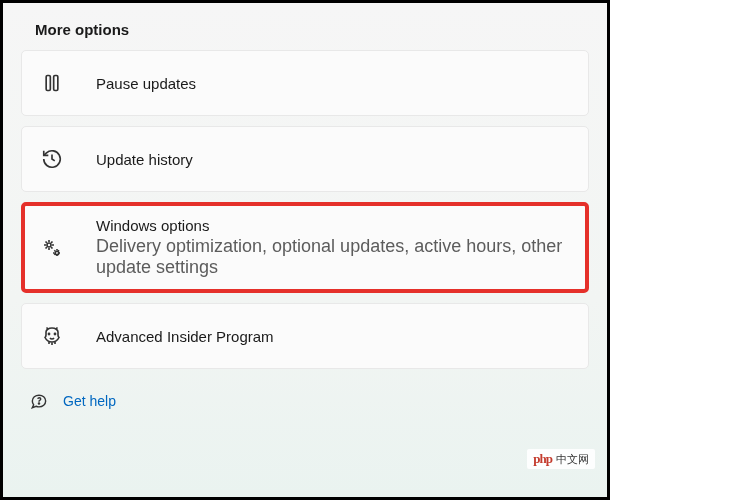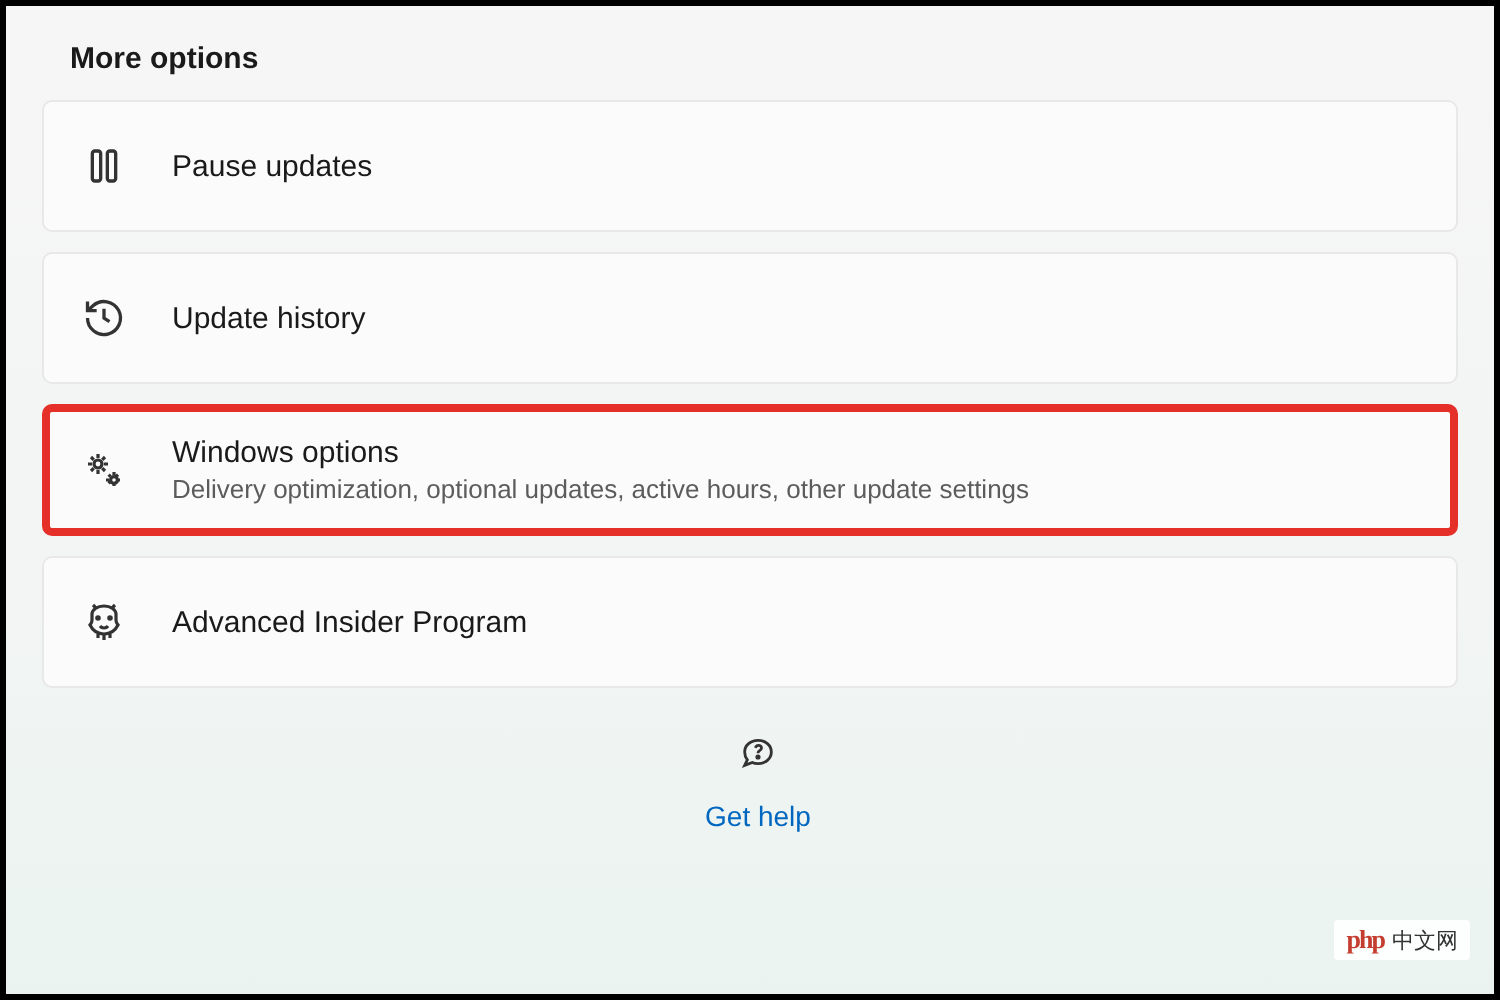--- a/index.html
+++ b/index.html
@@ -5,67 +5,67 @@
     * { margin: 0; padding: 0; box-sizing: border-box; }
     body {
       font-family: 'Segoe UI', -apple-system, BlinkMacSystemFont, sans-serif;
       background: #fff;
       width: 750px;
       height: 500px;
       overflow: hidden;
     }
     .frame {
       border: 3px solid #000;
-      width: 750px;
+      width: 610px;
       height: 500px;
       background: linear-gradient(180deg, #f6f6f6 0%, #f2f5f3 60%, #eaf3f0 100%);
       padding: 14px 18px 8px;
       position: relative;
     }
     .section-title {
       font-size: 15px;
       font-weight: 600;
       color: #1a1a1a;
       margin: 4px 0 12px 14px;
     }
     .settings-card {
       background: #fbfbfb;
       border: 1px solid #e8e8e8;
       border-radius: 5px;
       padding: 14px 18px;
       margin-bottom: 10px;
       display: flex;
       align-items: center;
-      gap: 22px;
+      gap: 32px;
       min-height: 66px;
     }
     .settings-card.highlighted {
       border: 4px solid #e5302a;
       padding: 11px 15px;
     }
     .card-icon {
       width: 24px;
       height: 24px;
       flex-shrink: 0;
       display: flex;
       align-items: center;
       justify-content: center;
       color: #333;
     }
     .card-text { display: flex; flex-direction: column; gap: 2px; }
     .card-title { font-size: 15px; color: #1a1a1a; font-weight: 400; }
-    .card-subtitle { font-size: 13px; color: #5c5c5c; }
+    .card-subtitle { font-size: 18px; color: #5c5c5c; }
     .links { margin-top: 22px; margin-left: 8px; display: flex; flex-direction: column; gap: 12px; }
-    .link-row { display: flex; align-items: center; gap: 14px; flex-direction: column; }
+    .link-row { display: flex; align-items: center; gap: 14px; }
     .link-row .link-icon { width: 20px; height: 20px; display: flex; align-items: center; justify-content: center; color: #333; }
     .link-text { font-size: 14px; color: #0067c0; cursor: pointer; }
     .watermark {
       position: absolute;
       right: 12px;
-      bottom: 17px;
+      bottom: 28px;
       background: rgba(255,255,255,0.9);
       border-radius: 2px;
       font-size: 11px;
       padding: 2px 6px;
       display: flex;
       align-items: center;
       gap: 4px;
       color: #333;
     }
     .wm-badge {

